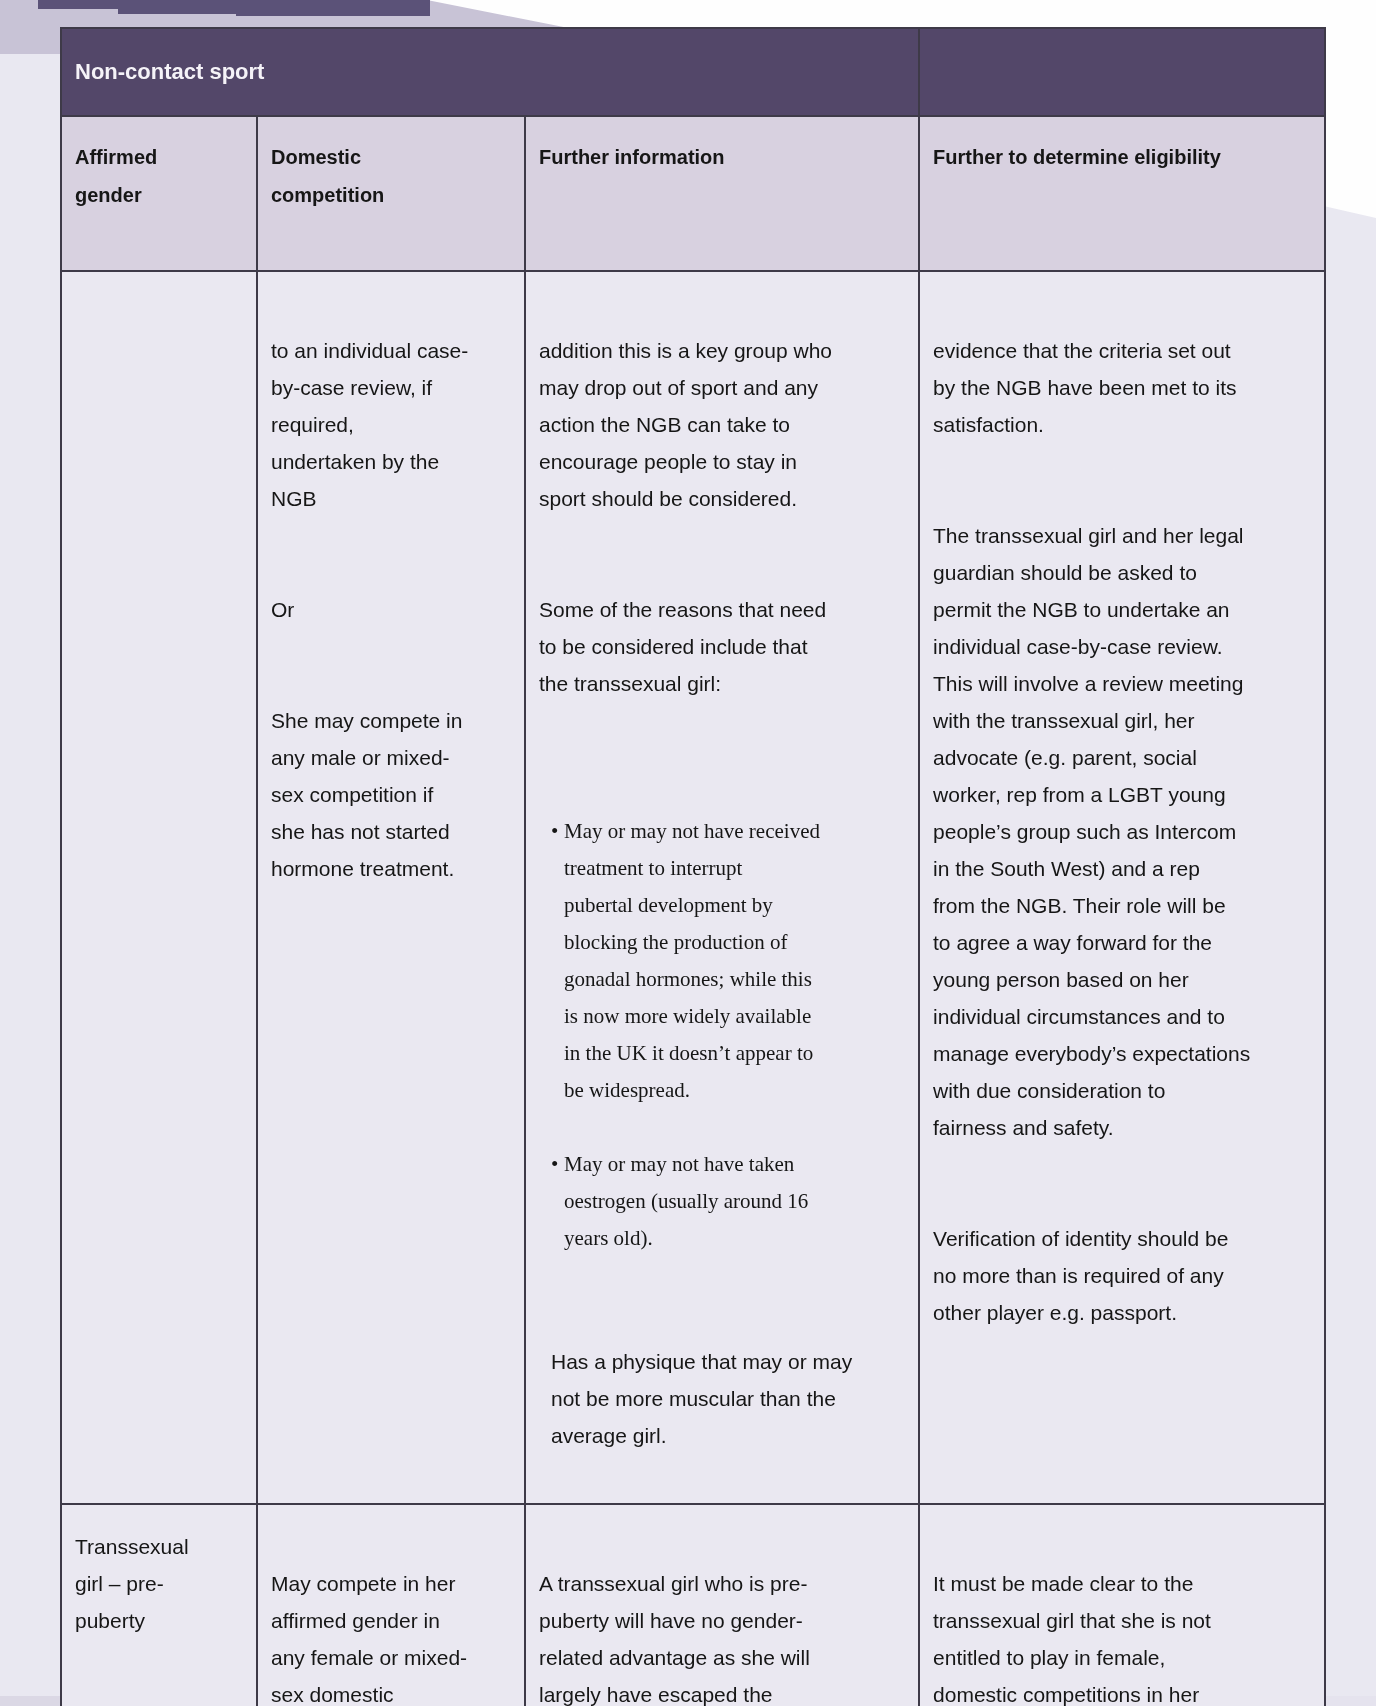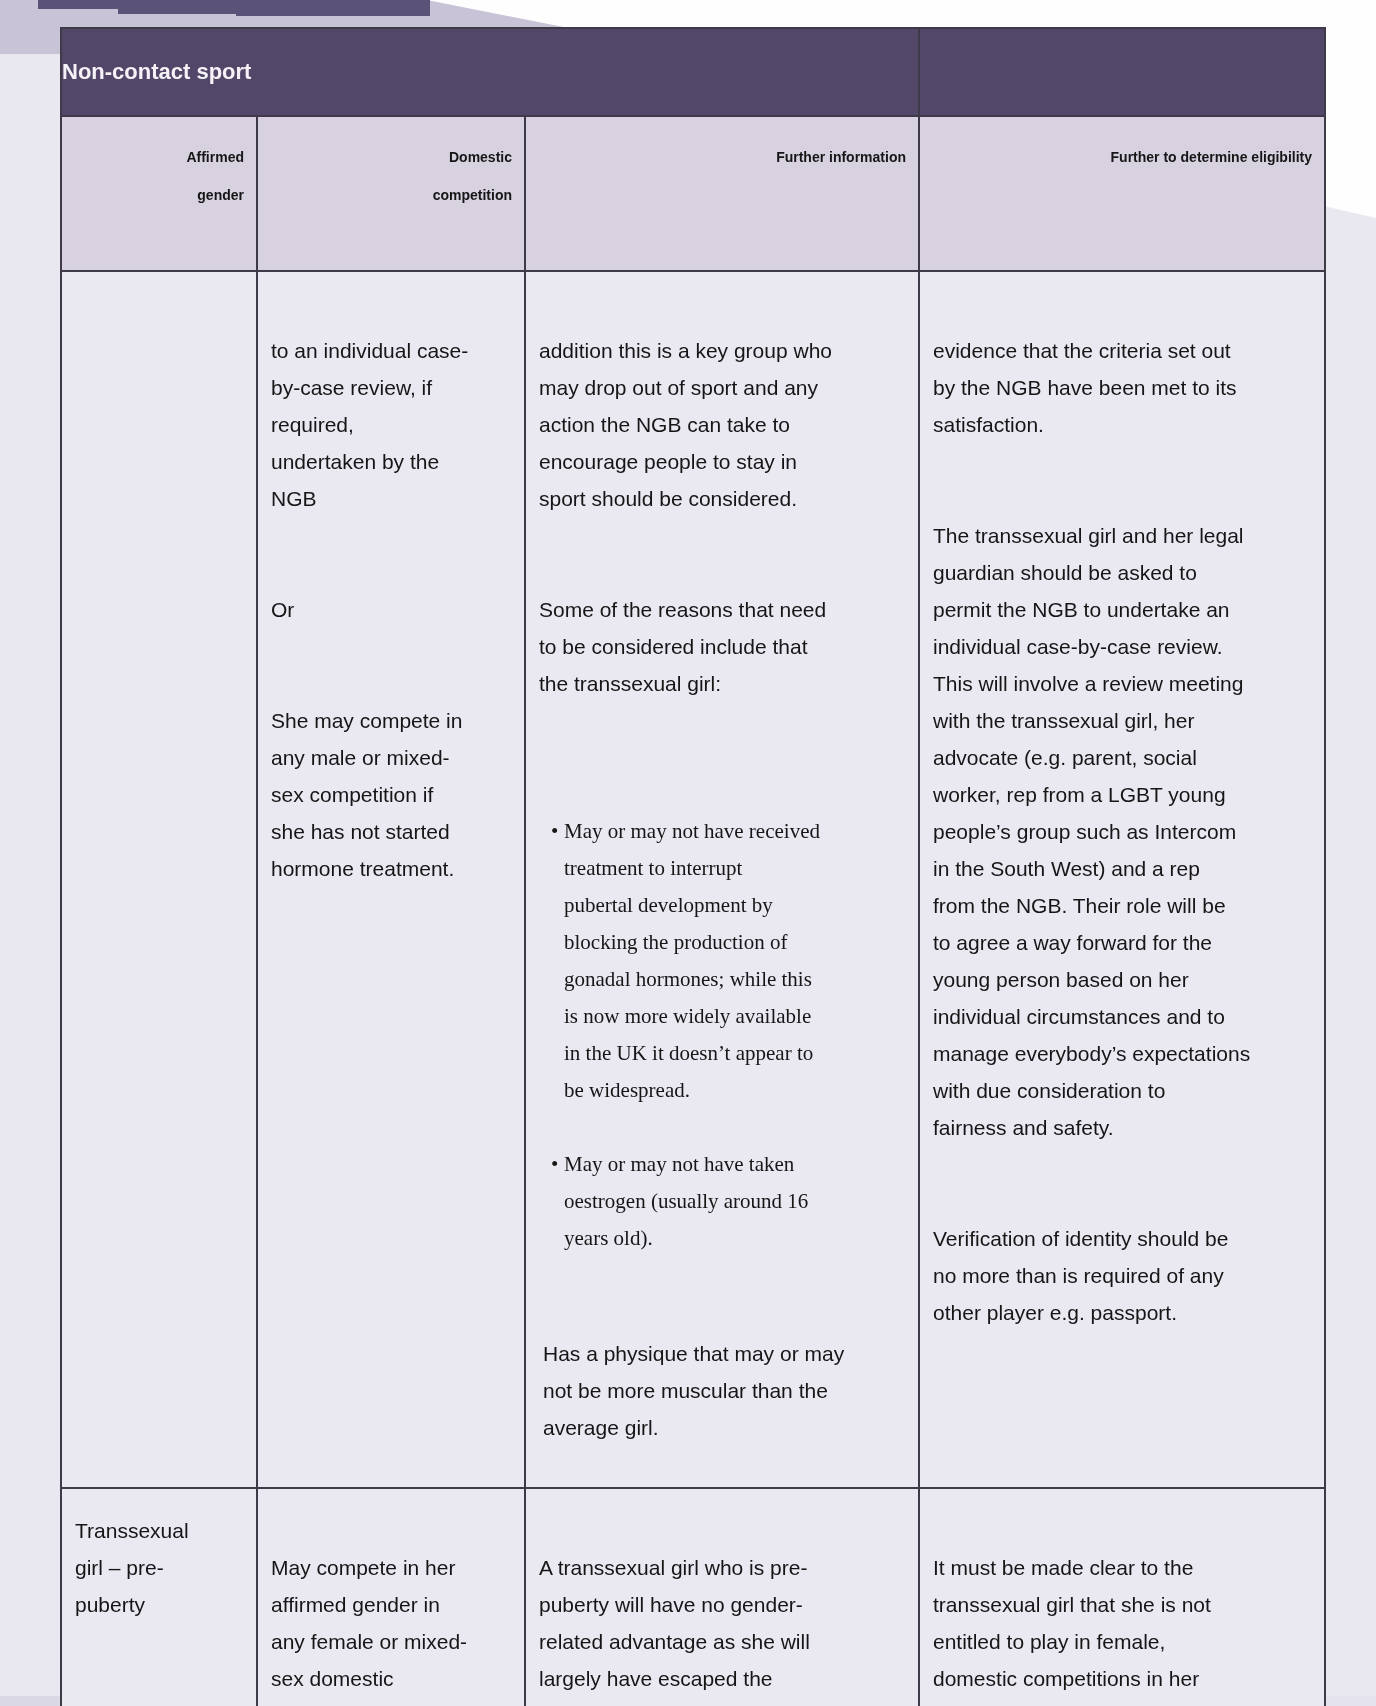--- a/index.html
+++ b/index.html
@@ -64,47 +64,47 @@
   table.doc-table th{
     border:2px solid var(--border,#3e3a48);
     vertical-align:top;
     background:var(--cell-bg,#eae8f1);
     overflow:hidden;
   }
   tr.dark-row td{
     background:var(--dark-header-bg,#534769);
     height:86px;
     vertical-align:middle;
-    padding:0 0 0 0;
+    padding:0 0 0 13px;
   }
   .table-title{
     color:var(--dark-header-text,#f5f3f8);
     font-size:22px;
     font-weight:bold;
   }
   tr.col-row th{
     background:var(--column-header-bg,#d8d1e0);
     height:132px;
     padding:21px 12px 0 13px;
-    text-align:right;
-    font-size:14px;
+    text-align:left;
+    font-size:20px;
     line-height:38px;
     font-weight:bold;
     white-space:pre-line;
   }
   tr.body td{
     padding:23px 13px 0 13px;
     font-size:21px;
     line-height:37px;
     white-space:pre-line;
   }
   tr.row1 td{height:1007px;}
   tr.row2 td{height:417px;}
   tr.body p{margin:0 0 37px 0;}
-  tr.body p.flush{margin:4px;}
+  tr.body p.flush{margin:12px;}
   p.bold, td.bold{font-weight:normal;}
   ul.bullets{
     list-style:none;
     margin:0 0 0 12px;
     padding:0;
   }
   ul.bullets li{
     position:relative;
     padding-left:13px;
     white-space:pre-line;

